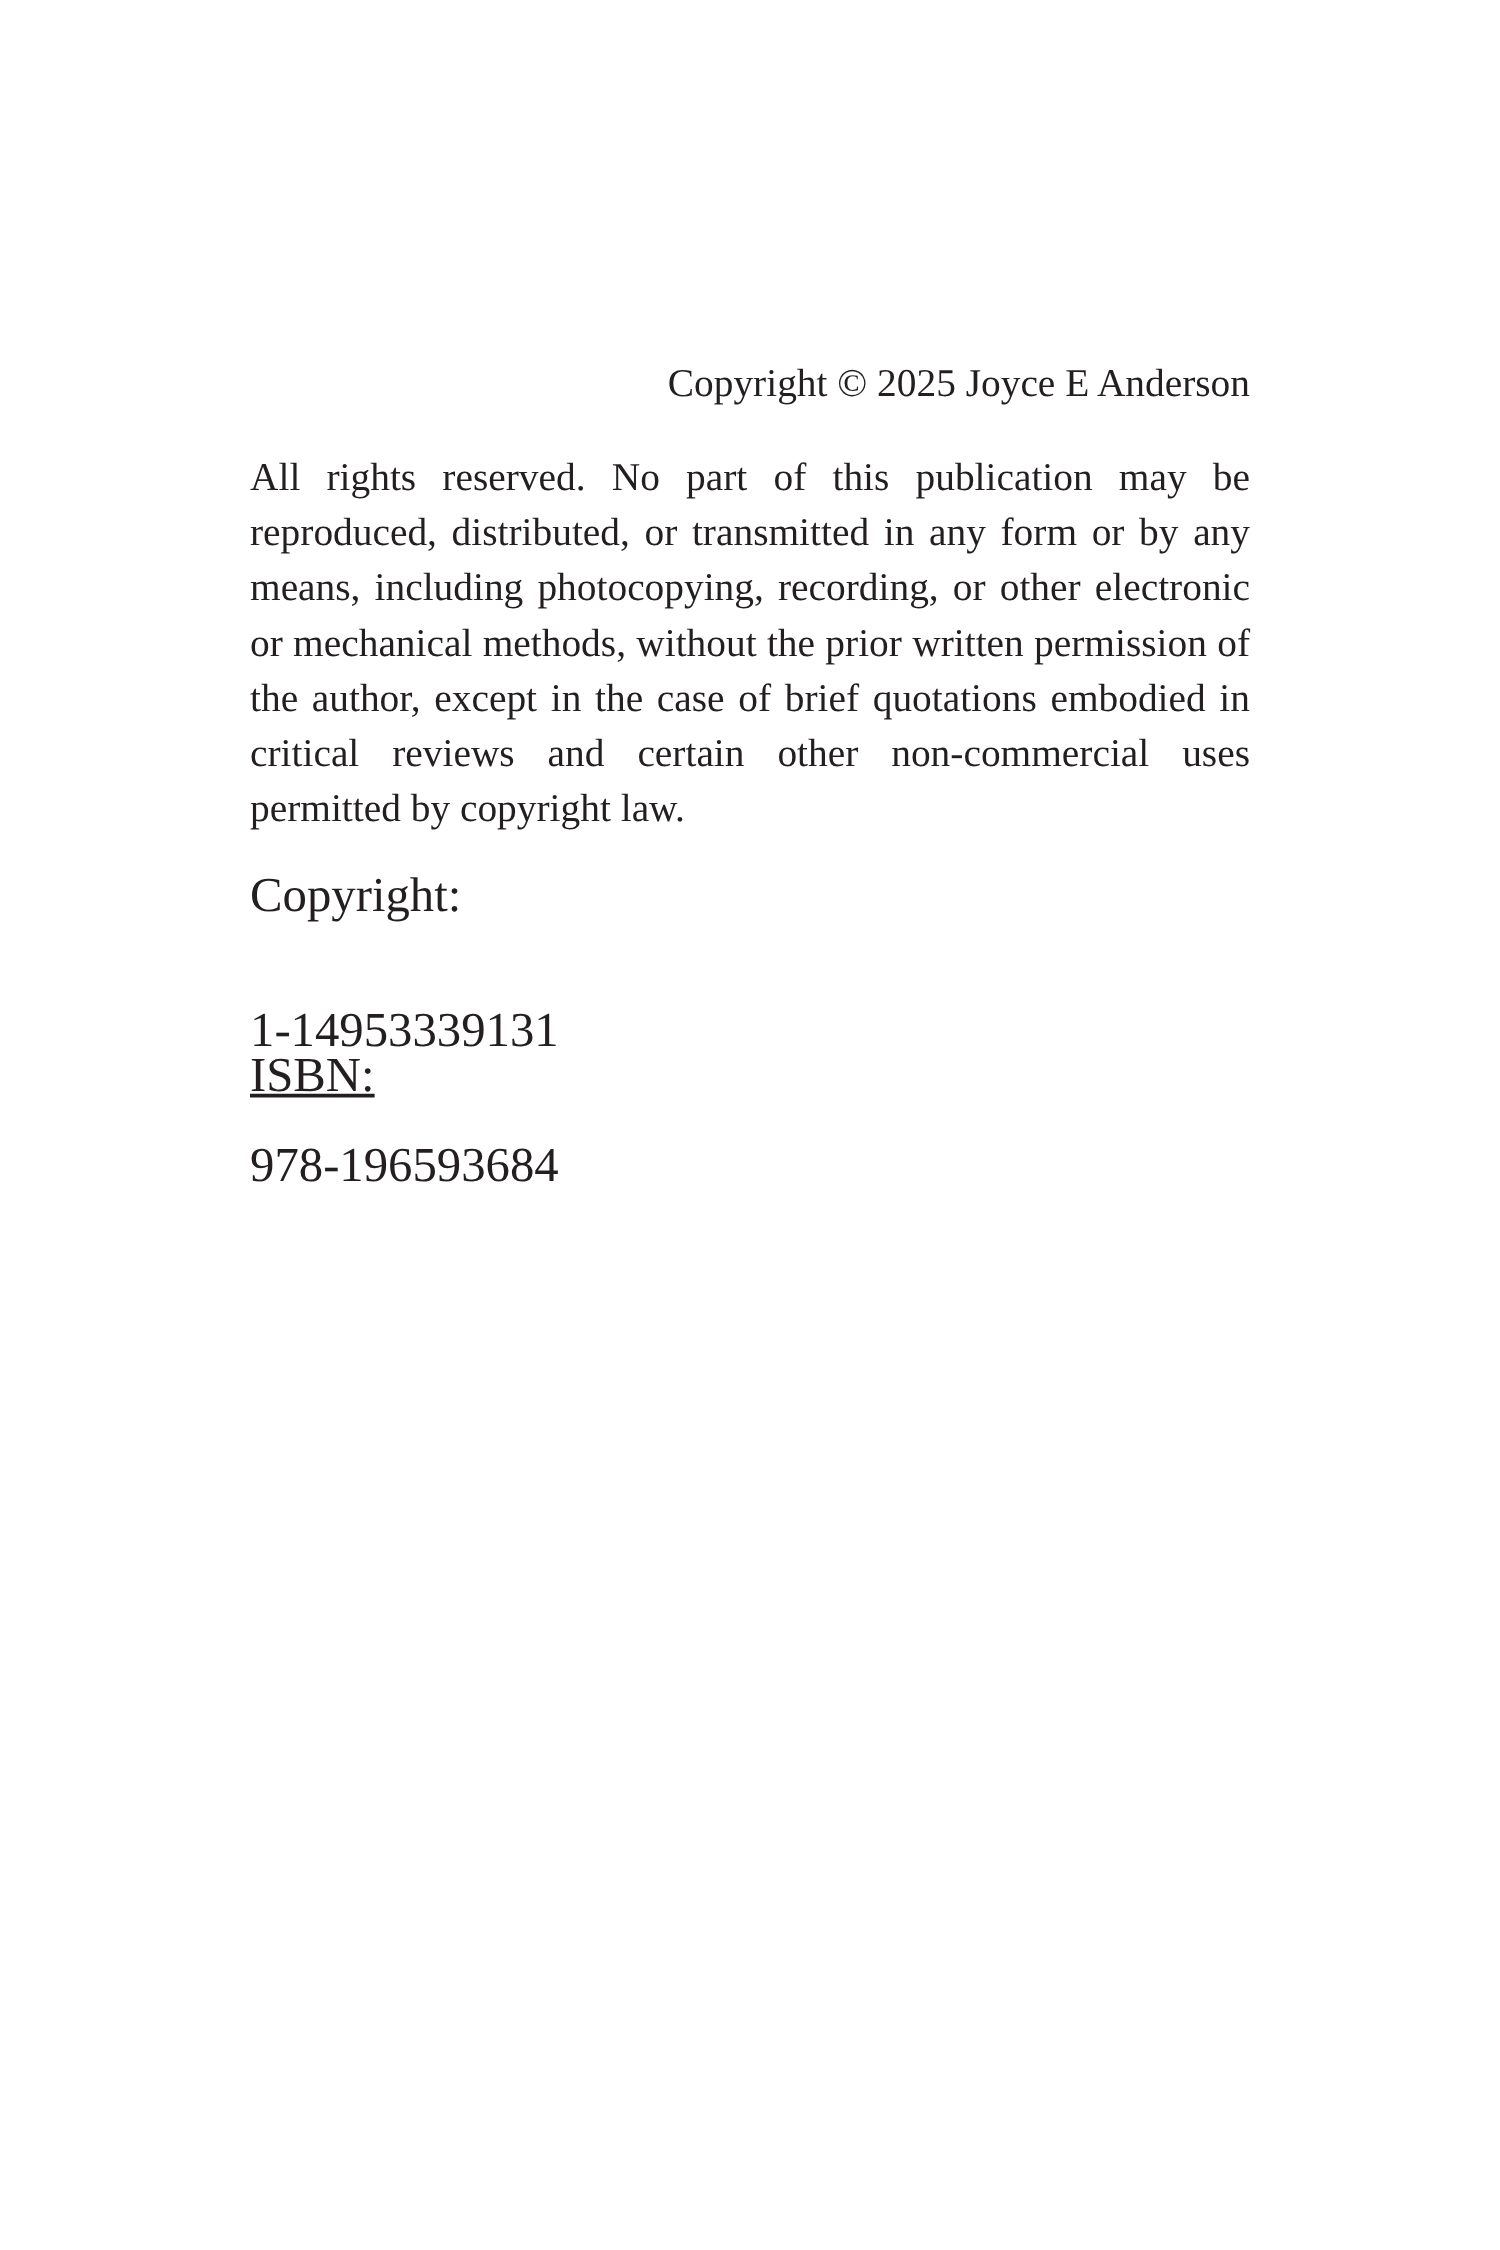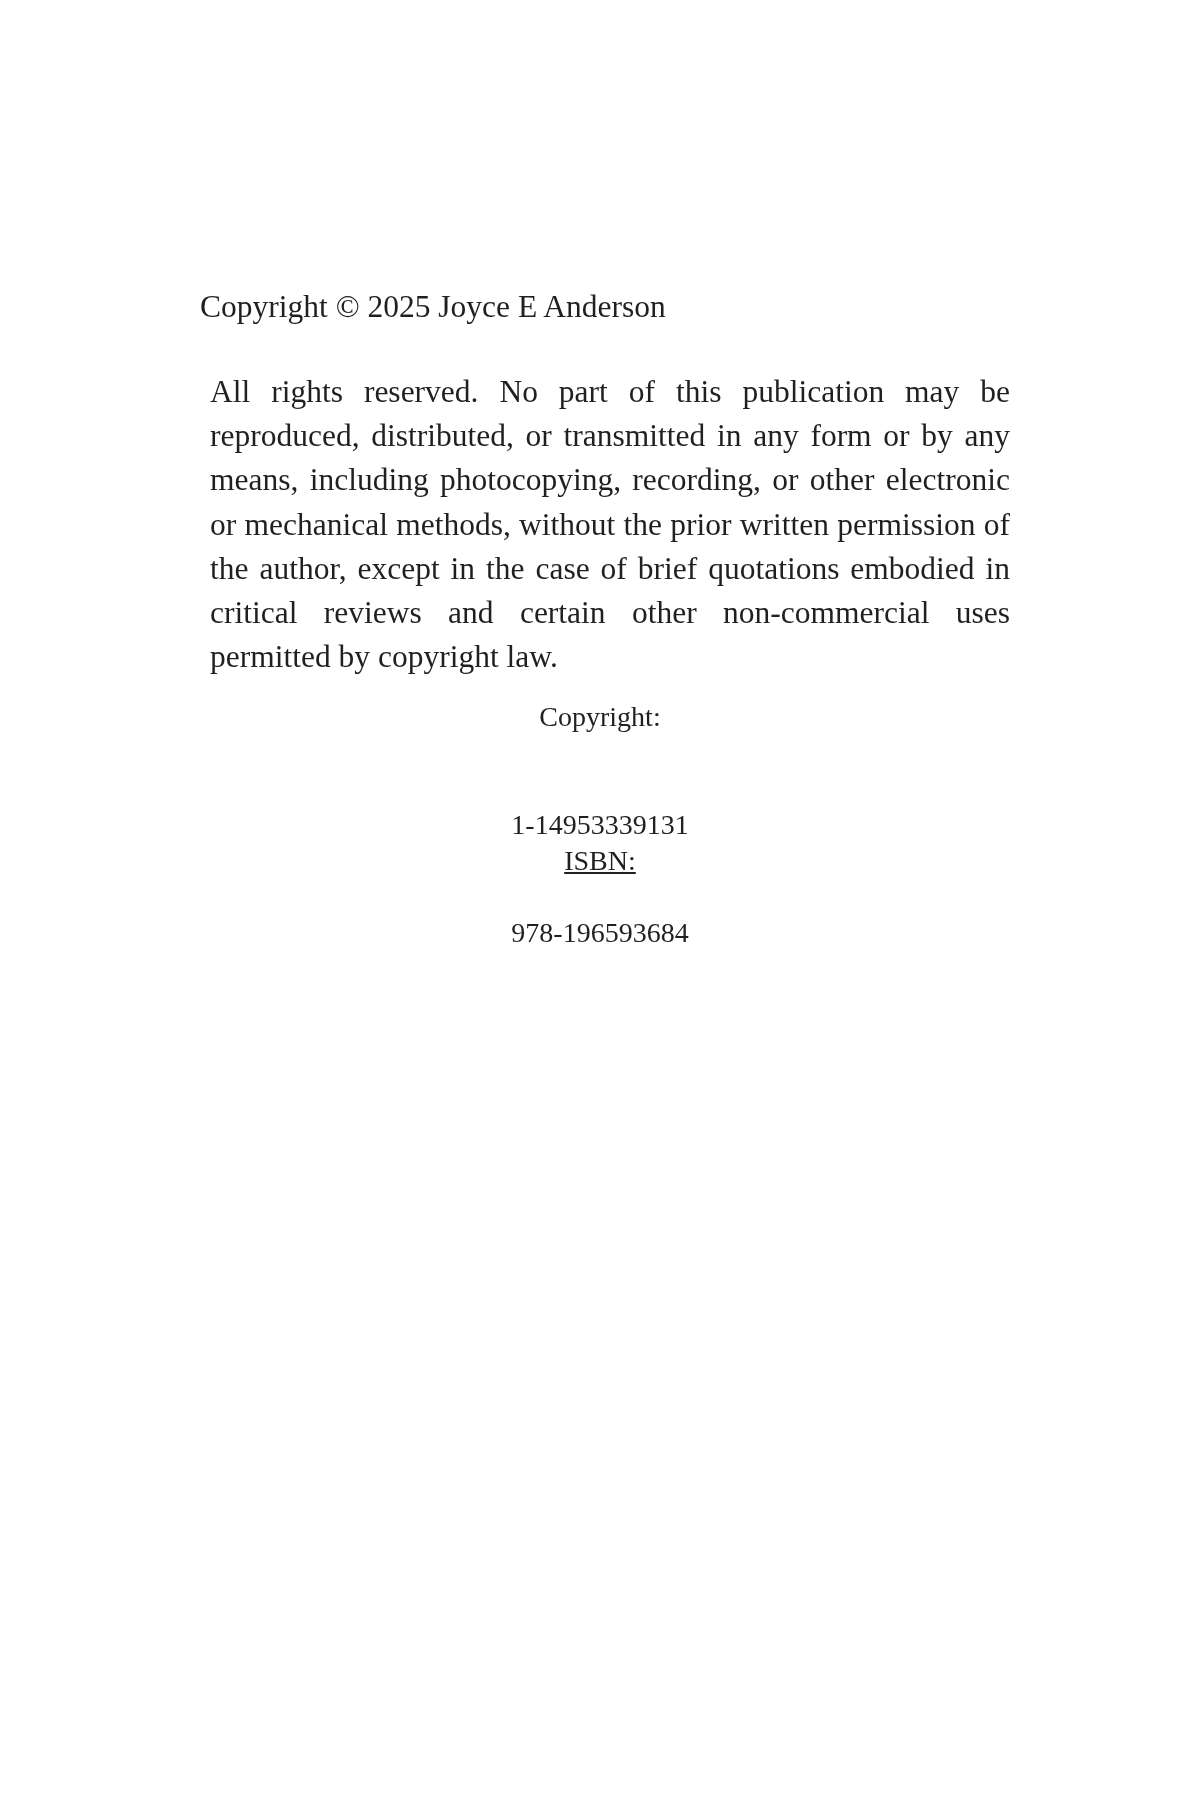--- a/index.html
+++ b/index.html
@@ -1,24 +1,24 @@
 <!DOCTYPE html>
 <html><head>
 <meta charset="utf-8">
 <style>
   html, body { margin: 0; padding: 0; background: #ffffff; }
   body { width: 1200px; height: 1800px; position: relative; overflow: hidden;
          font-family: "Liberation Serif", "DejaVu Serif", serif; color: #231f20; }
   .page { position: absolute; left: 200px; top: 0; width: 800px; }
-  .title { position: absolute; top: 287px; left: 0; width: 800px; text-align: left;
+  .title { position: absolute; top: 287px; left: 0; width: 800px; text-align: right;
            font-size: 31.5px; line-height: 40px; }
   .para { position: absolute; top: 360px; left: 0; width: 800px; text-align: justify;
-          font-size: 31.5px; line-height: 44.2px; margin: 10px; font-family: Liberation Serif, serif; }
-  .center-line { position: absolute; left: 0; width: 800px; text-align: center;
-                 font-size: 28px; line-height: 40px; }
+          font-size: 31.5px; line-height: 44.2px; margin: 0; font-family: Liberation Serif, serif; }
+  .center-line { position: absolute; left: 0; width: 800px; text-align: left;
+                 font-size: 39px; line-height: 40px; }
   .l1 { top: 697px; }
   .l2 { top: 805px; }
   .l3 { top: 841px; text-decoration: underline; }
   .l4 { top: 913px; font-family: Liberation Serif, serif; }
 </style>
 </head>
 <body>
 
 <div class="page">
   <div class="title">Copyright © 2025 Joyce E Anderson</div>

